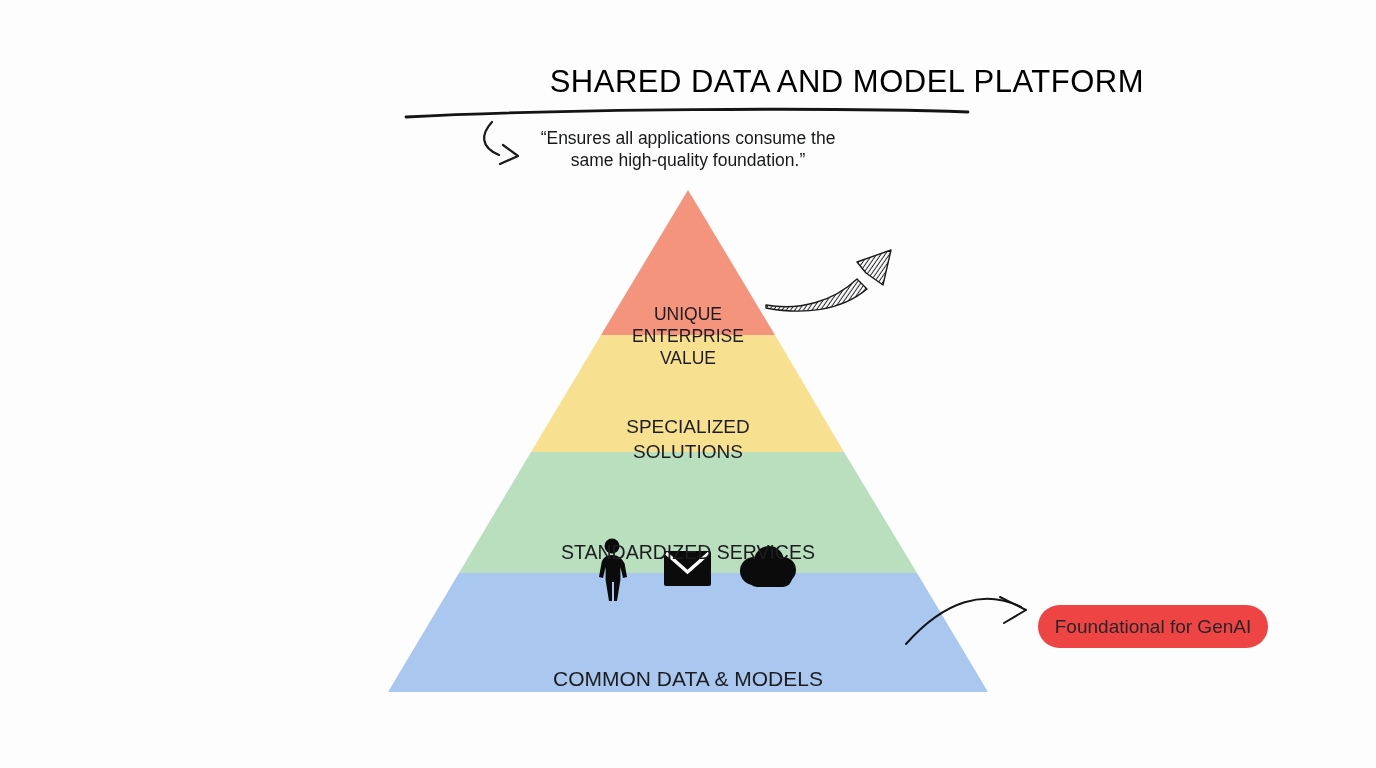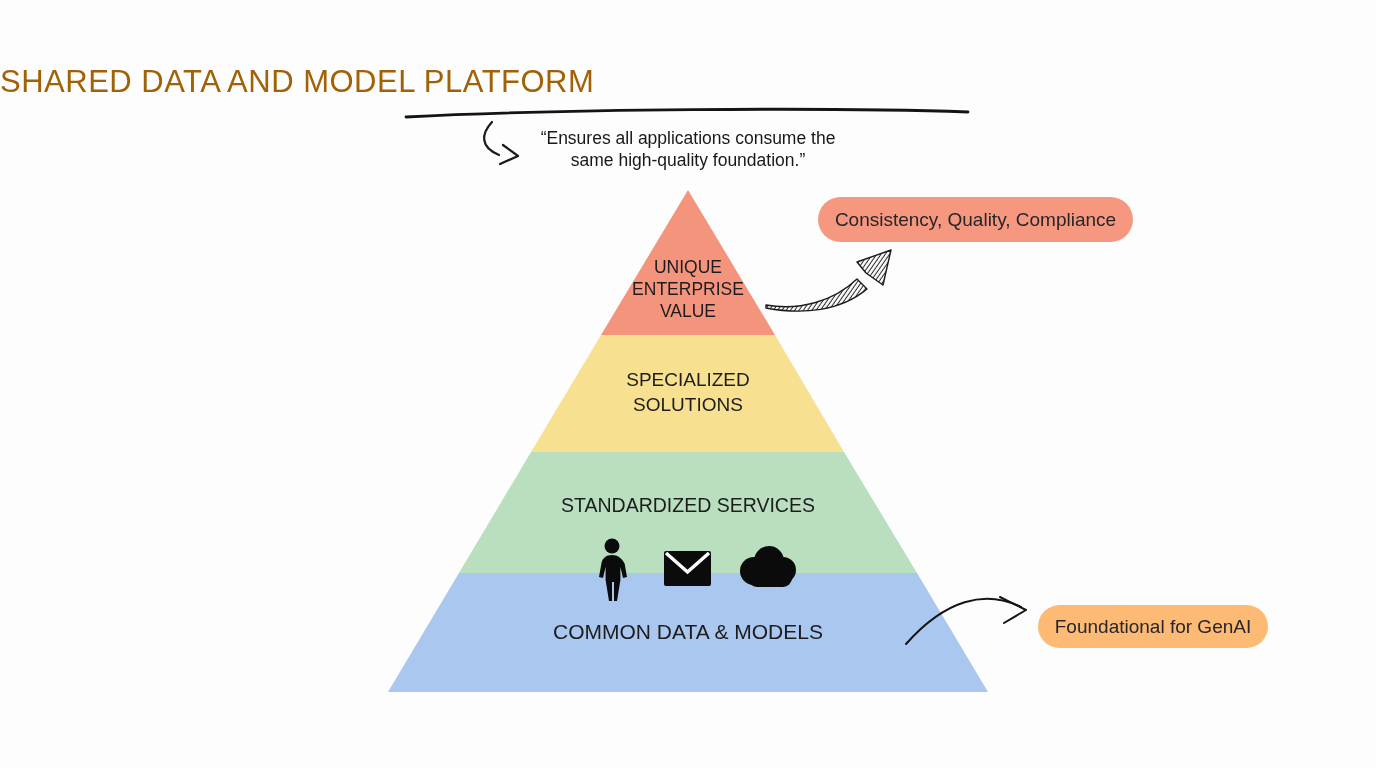--- a/index.html
+++ b/index.html
@@ -11,25 +11,25 @@
     background: #fdfdfd;
     font-family: "Liberation Sans", sans-serif;
   }
   svg.scene { position: absolute; left: 0; top: 0; }
 
   .page-title {
     position: absolute;
     left: 0; top: 64px;
     width: 1144px;
     margin: 0;
-    text-align: left;
+    text-align: right;
     font-size: 31px;
     font-weight: 500;
     letter-spacing: 0.5px;
-    color: #a16207;
+    color: #000000;
   }
   .quote {
     position: absolute;
     left: 338px; top: 127px;
     width: 700px;
     text-align: center;
     font-size: 17.5px;
     font-weight: 400;
     line-height: 22px;
     color: #17181a;
@@ -37,20 +37,21 @@
   }
   .layer-label {
     position: absolute;
     left: 688px;
     transform: translateX(-50%);
     text-align: center;
     color: #1d1d1f;
     font-weight: 500;
     white-space: pre-line;
     width: 400px;
+    margin-top: 47px;
   }
   .label-1 { top: 256px; font-size: 17.5px; line-height: 22px; }
   .label-2 { top: 367px; font-size: 19px;   line-height: 25px; }
   .label-3 { top: 494px; font-size: 19.5px; line-height: 22px; }
   .label-4 { top: 620px; font-size: 21px;   line-height: 24px; }
 
   .pill {
     position: absolute;
     display: flex;
     align-items: center;
@@ -120,20 +121,17 @@
 same high-quality foundation.”</div>
 
   <div class="layer-label label-1">UNIQUE
 ENTERPRISE
 VALUE</div>
   <div class="layer-label label-2">SPECIALIZED
 SOLUTIONS</div>
   <div class="layer-label label-4">COMMON DATA &amp; MODELS</div>
   <div class="layer-label label-3">STANDARDIZED SERVICES</div>
 
-  <div class="pill pill-top" style="background: rgb(245, 152, 127);">
-    <span>Consistency, Quality, Compliance</span>
-  </div>
-  <div class="pill pill-bottom" style="background: #fdba74;">
+  <div class="pill pill-bottom" style="background: #ef4444;">
     <span>Foundational for GenAI</span>
   </div>
 
 </div>
 
 </body></html>

